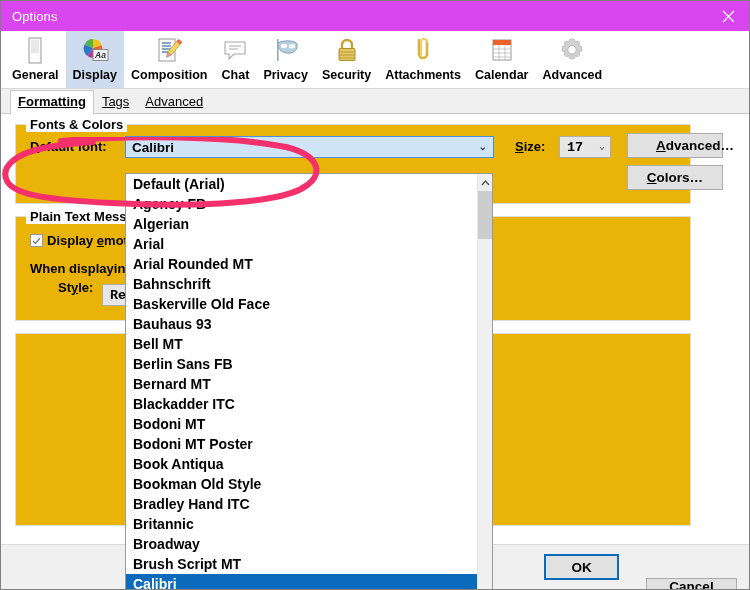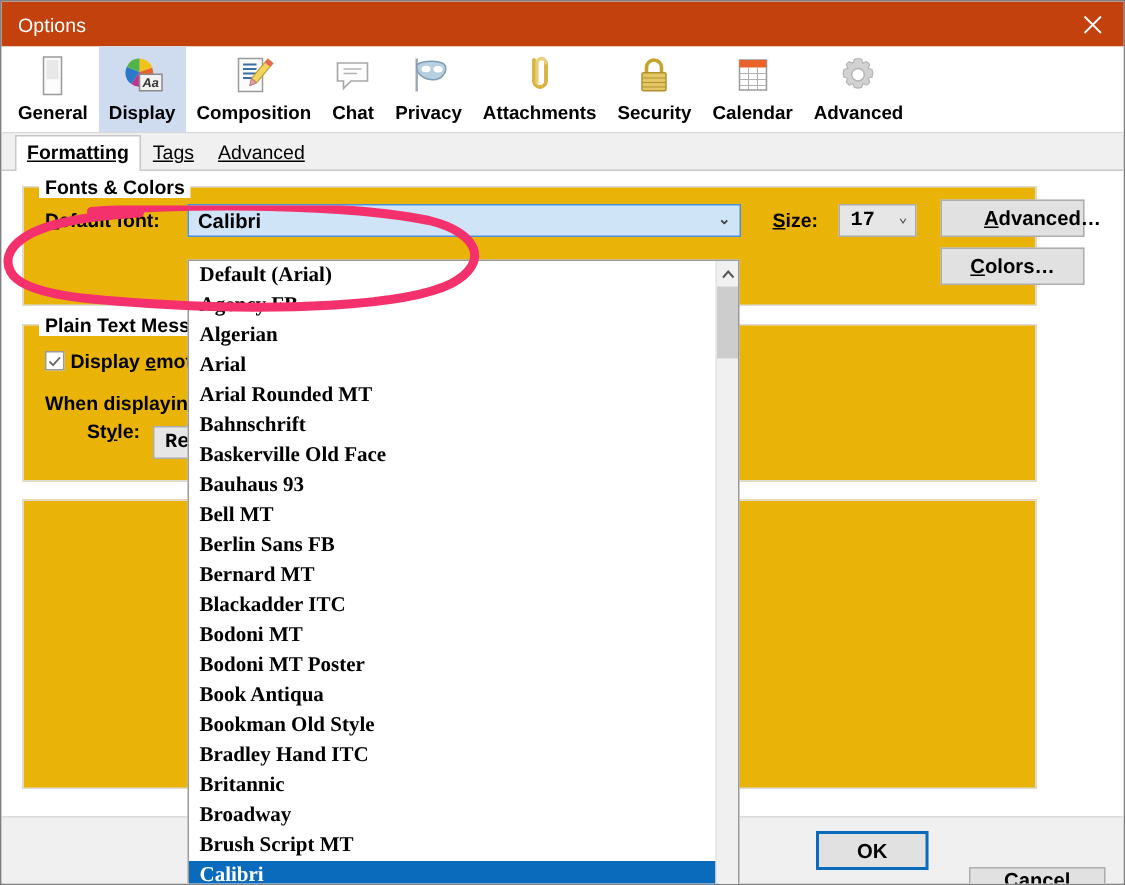--- a/index.html
+++ b/index.html
@@ -15,21 +15,21 @@
     width: 750px; height: 590px;
     background: #f0f0f0;
     border: 1px solid #808080;
     box-sizing: border-box;
     overflow: hidden;
   }
 
   
   .titlebar {
     position: absolute; left: 0; top: 0; width: 750px; height: 30px;
-    background: #c2410c;
+    background: #d946ef;
     display: flex; align-items: center;
   }
   .titlebar .title {
     color: #ffffff; font-size: 13px; margin-left: 11px;
     letter-spacing: .1px;
   }
   .titlebar .spacer { flex: 1; }
   .close-btn {
     width: 46px; height: 30px;
     display: flex; align-items: center; justify-content: center;
@@ -164,21 +164,20 @@
     overflow: hidden;
     z-index: 40;
   }
   .dd-list { position: absolute; left: 0; top: 0; width: 353px; }
   .dd-item {
     height: 20px; line-height: 20px;
     font-size: 14px; font-weight: bold; color: #000;
     padding-left: 7px;
     white-space: nowrap;
     box-sizing: border-box;
-    font-family: Liberation Serif, serif;
   }
   .dd-item.sel { background: #0a6bbd; color: #ffffff; }
 
   .dd-scroll {
     position: absolute; right: 0; top: 0; width: 15px; height: 100%;
     background: #f0f0f0;
     border-left: 1px solid #e4e4e4;
     box-sizing: border-box;
   }
   .dd-scroll .up {
@@ -300,40 +299,40 @@
           <ellipse cx="12" cy="9" rx="3" ry="2.2" fill="#ffffff"></ellipse>
           <ellipse cx="20" cy="9.2" rx="3" ry="2.2" fill="#ffffff"></ellipse>
         </svg>
       </span>
       <span class="tb-label">Privacy</span>
     </div>
 
     <div class="tb-item">
       <span class="tb-icon">
         <svg width="28" height="27" viewBox="0 0 28 27">
-          <path d="M10 3 V17 a4 4 0 0 0 8 0 V5" fill="none" stroke="#d9b441" stroke-width="2.6" stroke-linecap="round"></path>
-          <path d="M18 5 a3 3 0 0 0 -6 0 V18" fill="none" stroke="#e8cf78" stroke-width="2.2" stroke-linecap="round"></path>
-        </svg>
-      </span>
-      <span class="tb-label">Attachments</span>
-    </div>
-
-    <div class="tb-item">
-      <span class="tb-icon">
-        <svg width="28" height="27" viewBox="0 0 28 27">
           <path d="M9 12 V8 a5 5 0 0 1 10 0 V12" fill="none" stroke="#c7a22c" stroke-width="2.4"></path>
           <rect x="6" y="11.5" width="16" height="12" rx="1" fill="#e3c766" stroke="#b1912c" stroke-width="1"></rect>
           <g stroke="#b1912c" stroke-width=".8">
             <path d="M6 15 H22"></path>
               <path d="M6 18 H22"></path>
               <path d="M6 21 H22"></path>
           </g>
         </svg>
       </span>
       <span class="tb-label">Security</span>
+    </div>
+
+    <div class="tb-item">
+      <span class="tb-icon">
+        <svg width="28" height="27" viewBox="0 0 28 27">
+          <path d="M10 3 V17 a4 4 0 0 0 8 0 V5" fill="none" stroke="#d9b441" stroke-width="2.6" stroke-linecap="round"></path>
+          <path d="M18 5 a3 3 0 0 0 -6 0 V18" fill="none" stroke="#e8cf78" stroke-width="2.2" stroke-linecap="round"></path>
+        </svg>
+      </span>
+      <span class="tb-label">Attachments</span>
     </div>
 
     <div class="tb-item">
       <span class="tb-icon">
         <svg width="28" height="27" viewBox="0 0 28 27">
           <rect x="5" y="3" width="18" height="20" fill="#ffffff" stroke="#9a9a9a" stroke-width="1"></rect>
           <rect x="5" y="3" width="18" height="5" fill="#e8622a"></rect>
           <g stroke="#b0b0b0" stroke-width=".7">
             <path d="M5 12 H23"></path>
               <path d="M5 16 H23"></path>

